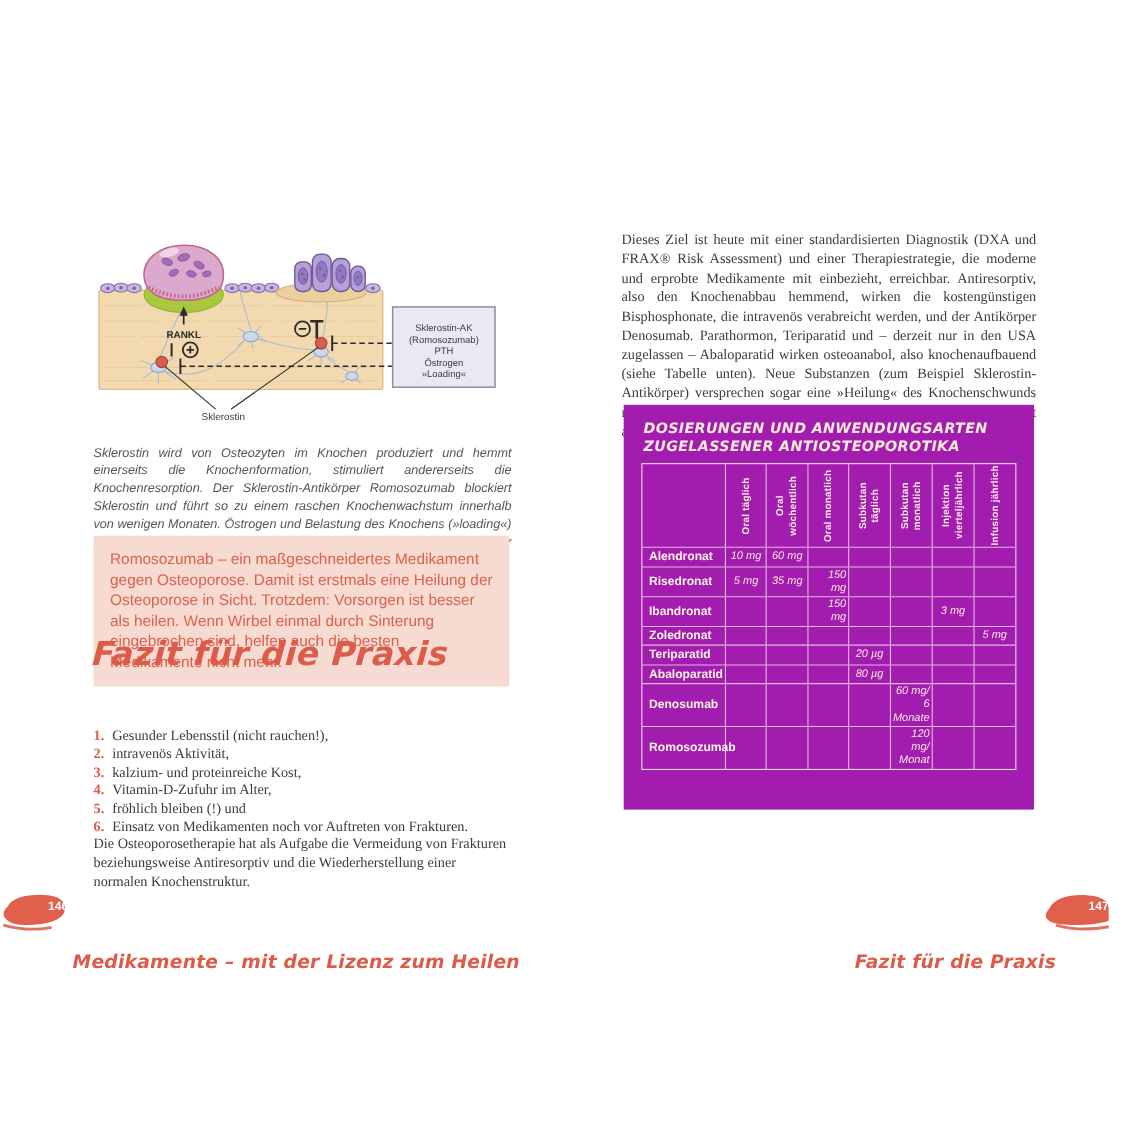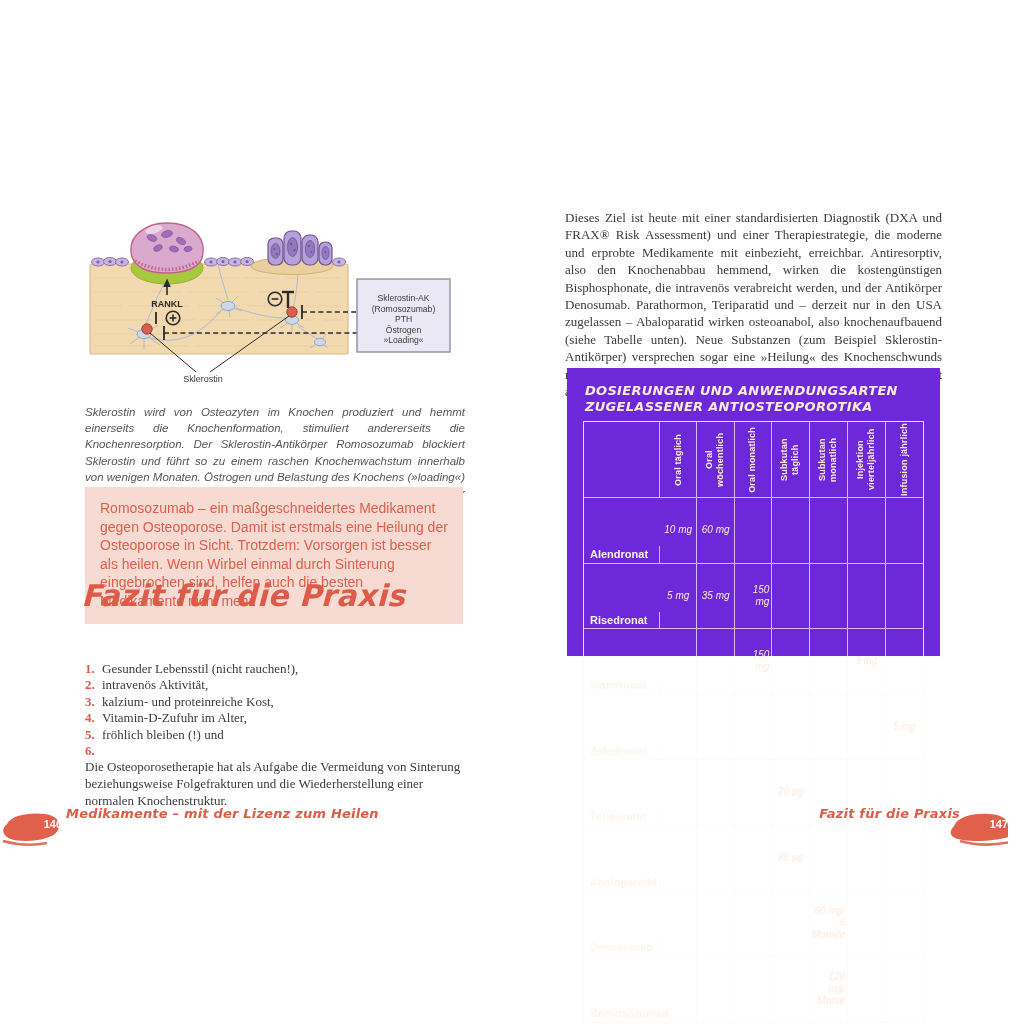--- a/index.html
+++ b/index.html
@@ -18,38 +18,38 @@
   #heading { left:84px; top:578px; font-size:30px; letter-spacing:.4px; transform:skewX(-4deg); }
   #intro { left:85px; top:624px; width:380px; font-size:13px; line-height:17.2px; }
   #list { left:85px; top:661px; width:380px; font-size:13px; line-height:16.4px; }
   .list-item { display:flex; }
   .list-item .num { color:#DD5B49; font-weight:bold; width:17px; flex:0 0 17px; }
   #outro { left:85px; top:758px; width:380px; font-size:13px; line-height:17.2px; }
 
   
   #r-para { left:565px; top:209px; width:377px; font-size:13px; line-height:17.4px; text-align:justify; }
 
-  #dosage-table { left:567px; top:368px; width:373px; height:288px; background:#6d28d9; padding:13px 16px 12px; }
+  #dosage-table { left:567px; top:368px; width:373px; height:368px; background:#a21caf; padding:13px 16px 12px; }
   #table-title { font-family:"DejaVu Sans", sans-serif; font-style:italic; font-weight:bold;
                  font-size:13px; line-height:16px; color:#FBEBDB; letter-spacing:.3px; margin:2px 0 6px 2px; }
   #table-grid { display:grid; grid-template-columns:76px repeat(7, 1fr);
                 border:1px solid rgba(255,249,242,.85);
                 font-family:"Liberation Sans", sans-serif; }
   .th,.td { border-right:1px solid rgba(255,249,242,.7); border-bottom:1px solid rgba(255,249,242,.7); }
   .lastcol { border-right:none; }
   .lastrow { border-bottom:none; }
   .th { height:76px; display:flex; align-items:center; justify-content:center; overflow:hidden; }
   .vtext { writing-mode:vertical-rl; transform:rotate(180deg); font-size:9px; font-weight:bold;
            color:#FBEDE0; text-align:center; line-height:1.25; letter-spacing:.2px; }
   .td { min-height:17.5px; display:flex; align-items:center; font-size:10px; color:#FCEADF; padding:1px 2px; }
-  .td.name { font-weight:bold; font-size:11px; color:#FDF4EA; padding-left:6px;margin-top:48px; }
+  .td.name { font-weight:bold; font-size:11px; color:#FDF4EA; padding-left:6px; }
   .td.val { justify-content:center; text-align:right; line-height:1.2;font-style:italic; }
 
   
-  .footer-title { top:806px; font-size:13px; letter-spacing:.2px; }
+  .footer-title { top:865px; font-size:17px; letter-spacing:.2px; }
   #footer-title-left { left:66px; }
   #footer-title-right { right:64px; }
   .brush { top:810px; width:62px; height:38px; }
   #brush-left { left:0; }
   #brush-right { right:16px; }
   .pagenum { position:absolute; left:0; top:8px; width:100%; text-align:right;
              font-family:"Liberation Sans", sans-serif; font-size:11px; font-weight:bold; color:#fff; }
 
   svg text { font-family:"Liberation Sans", sans-serif; }
 </style>
@@ -224,24 +224,25 @@
       <div class="list-item">
         <span class="num">4.</span>
         <span class="txt">Vitamin-D-Zufuhr im Alter,</span>
       </div>
       <div class="list-item">
         <span class="num">5.</span>
         <span class="txt">fröhlich bleiben (!) und</span>
       </div>
       <div class="list-item">
         <span class="num">6.</span>
+        <span class="txt">Einsatz von Medikamenten noch vor Auftreten von Frakturen.</span>
       </div>
     </div>
 
-  <div class="abs" id="outro">Die Osteoporosetherapie hat als Aufgabe die Vermeidung von Sinterung beziehungsweise Folgefrakturen und die Wiederherstellung einer normalen Knochenstruktur.</div>
+  <div class="abs" id="outro">Die Osteoporosetherapie hat als Aufgabe die Vermeidung von Frakturen beziehungsweise Antiresorptiv und die Wiederherstellung einer normalen Knochenstruktur.</div>
 
   <div class="abs brush" id="brush-left">
     <svg width="62" height="38" viewBox="0 0 62 38">
       <path d="M7,14 C11,5 30,2 45,4 C55,5.5 60,10 59,17 C58,24 50,28 38,30 C23,32 9,31 5,25 C2,21 3,18 7,14 Z" fill="#E0604C"></path>
       <path d="M3,31 C17,35 34,35.5 47,33" stroke="#E0604C" stroke-width="2.6" fill="none" opacity="0.9"></path>
     </svg>
     <span class="pagenum">146</span>
   </div>
   <div class="abs script footer-title" id="footer-title-left">Medikamente – mit der Lizenz zum Heilen</div>
 

